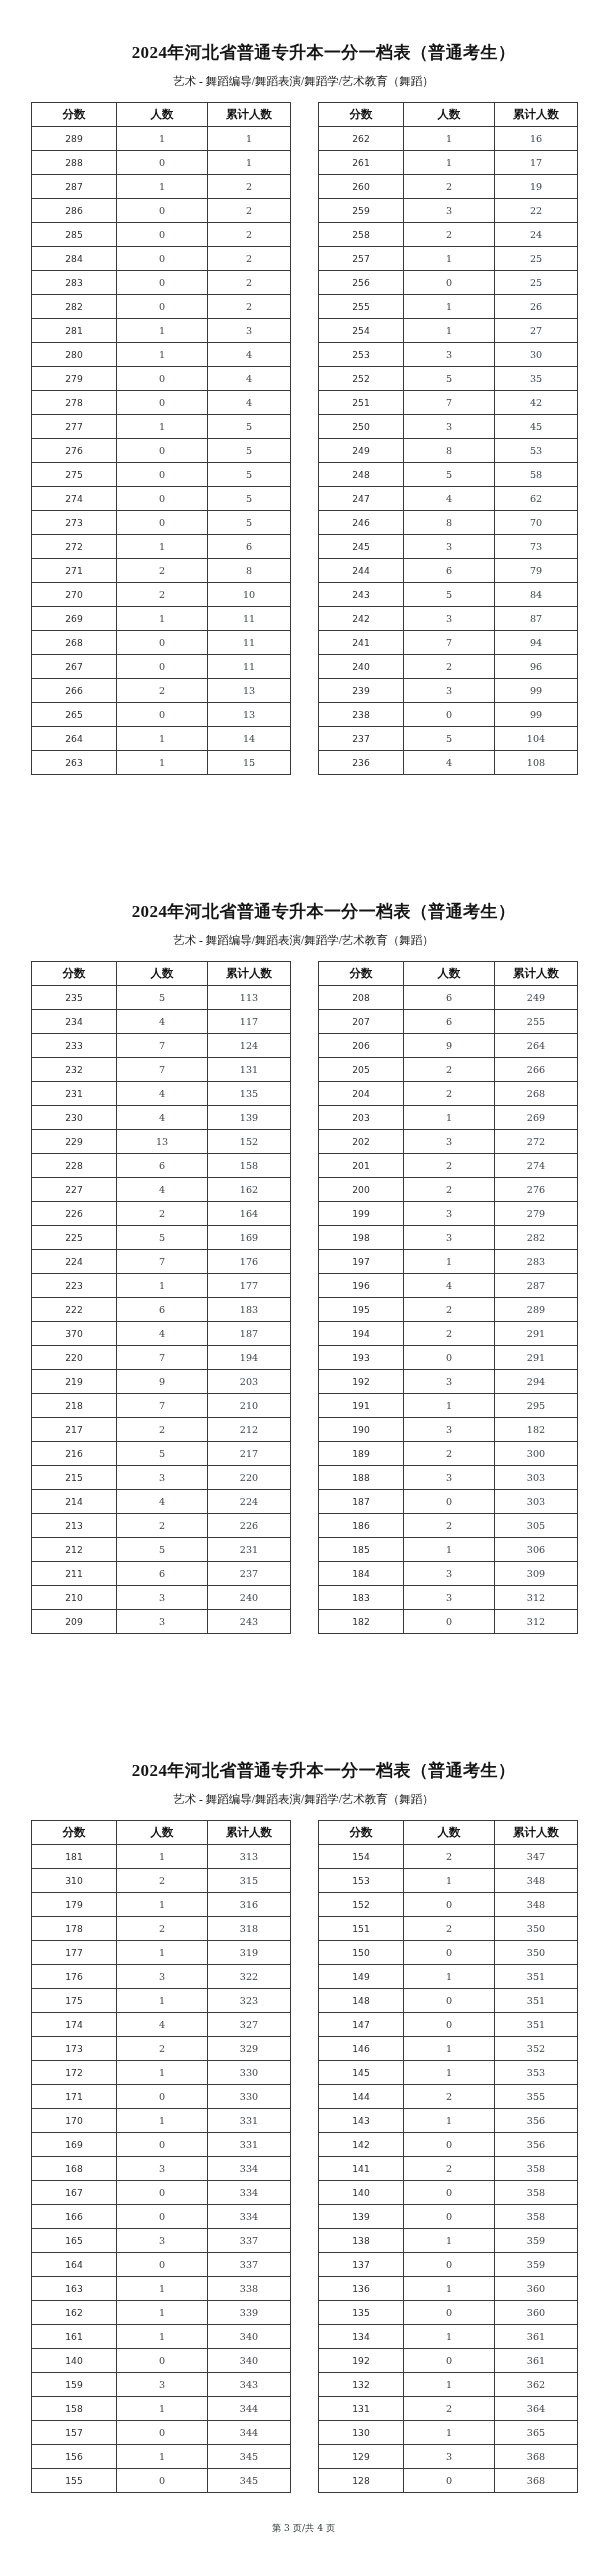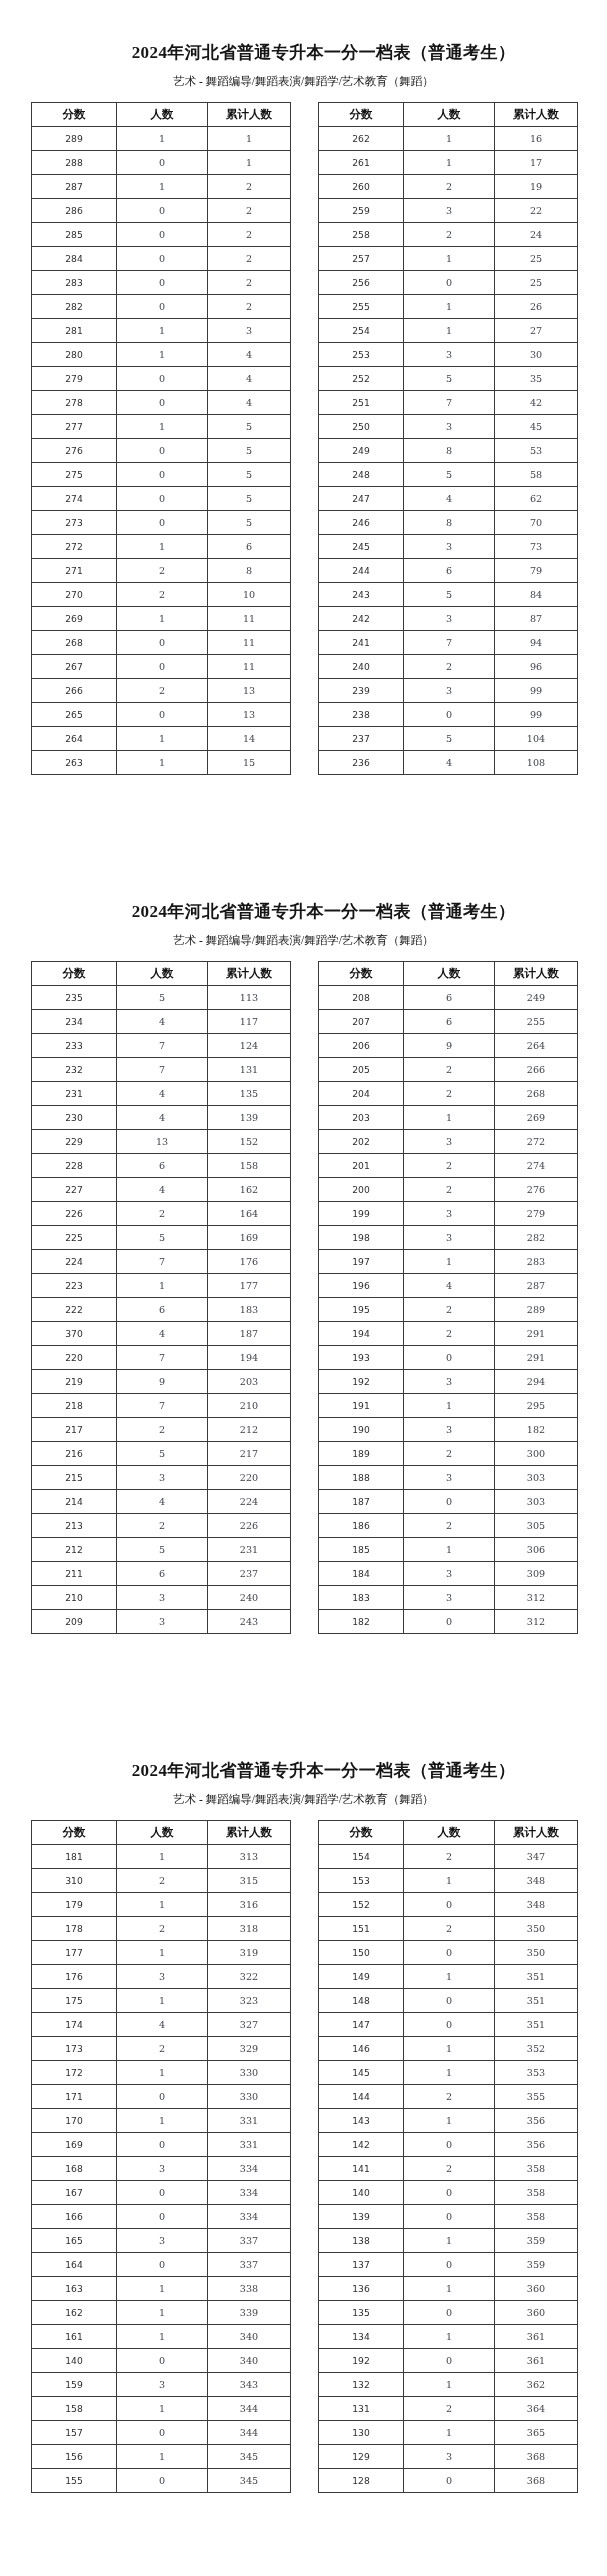--- a/index.html
+++ b/index.html
@@ -1018,16 +1018,17 @@
               <td class="num">368</td>
             </tr>
             <tr>
               <td class="score">128</td>
               <td class="num">0</td>
               <td class="num">368</td>
             </tr>
           </tbody>
       </table>
     </div>
+    <div class="pagefoot">第 3 页/共 4 页</div>
   </section>
 
 </div>
 
 
 </body></html>

